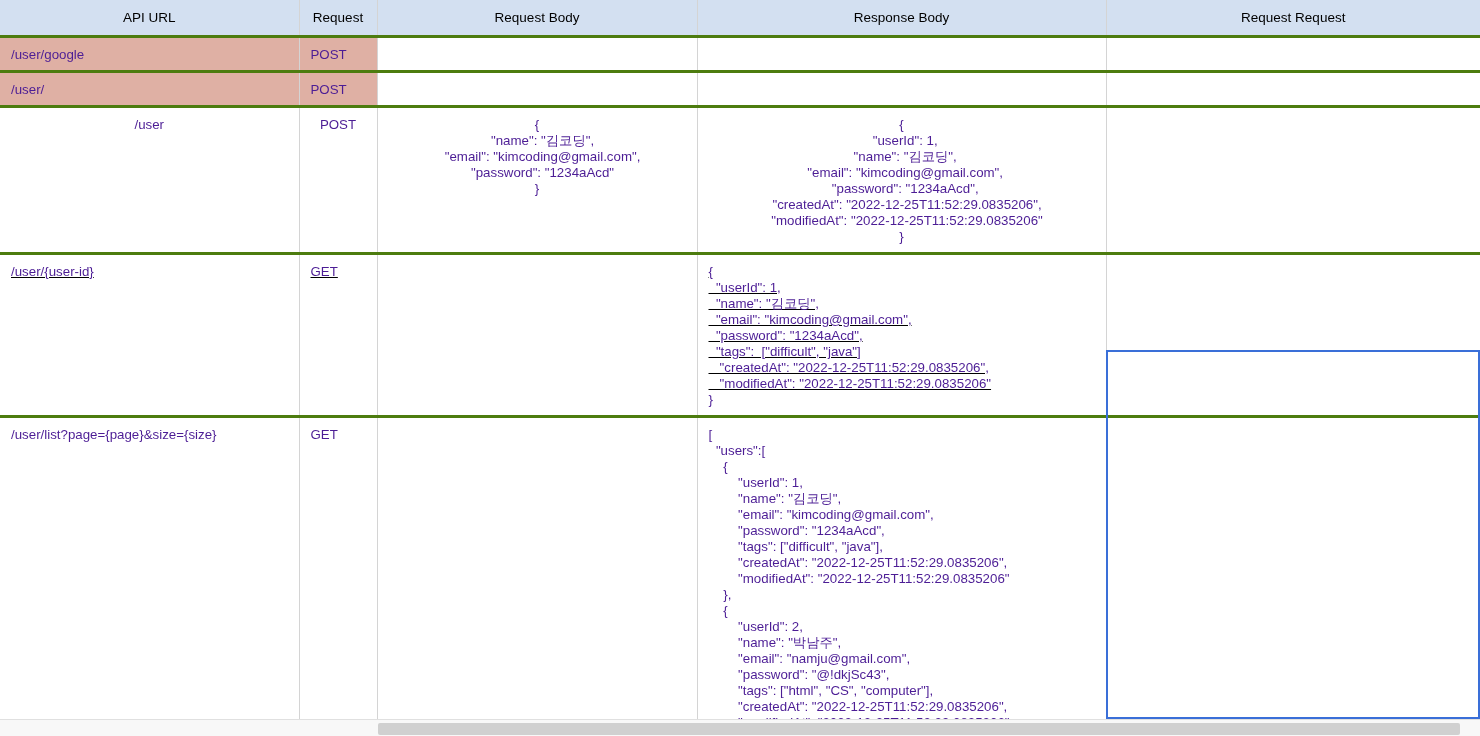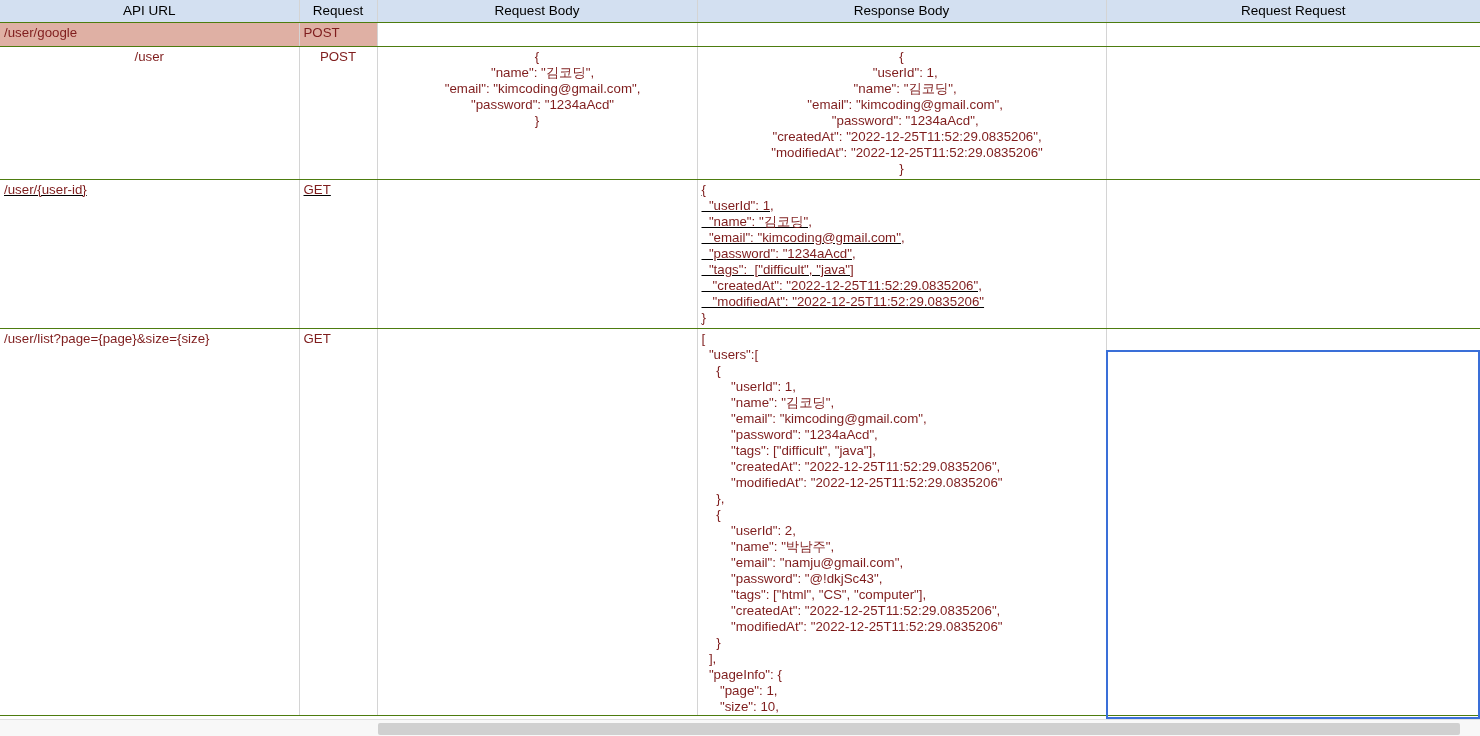--- a/index.html
+++ b/index.html
@@ -17,22 +17,22 @@
     background: #ffffff;
   }
   table.grid {
     border-collapse: collapse;
     table-layout: fixed;
     width: 1480px;
   }
   table.grid td, table.grid th {
     vertical-align: top;
     border-right: 1px solid #d4d4d4;
-    border-bottom: 1px solid #4d7c0f;
-    padding: 0;
+    border-bottom: 3px solid #4d7c0f;
+    padding: 7px;
     overflow: hidden;
   }
   
   .col-url     { width: 299px; }
   .col-method  { width: 78px;  }
   .col-reqbody { width: 320px; }
   .col-resbody { width: 409px; }
   .col-reqhead { width: 374px; }
 
   thead th {
@@ -44,21 +44,21 @@
     font-size: 13.5px;
     color: #000;
     line-height: 21px;
   }
   thead th.last { border-right: none; }
 
   td .cell {
     padding: 2px 4px 0 4px;
     font-size: 13.3px;
     line-height: 16px;
-    color: #7f1d1d;
+    color: #4c1d95;
     white-space: pre;
   }
   td.pink { background: #dfb0a4; }
   tr.r1 td { height: 24px; }
   tr.r2 td { height: 22px; }
   tr.r3 td { height: 133px; text-align: center; }
   tr.r4 td { height: 149px; text-decoration: underline; }
   tr.r5 td { height: 369px; margin-left: 22px; }
   td.last { border-right: none; }
 
@@ -137,20 +137,37 @@
           <div class="cell"></div>
         </td>
         <td>
           <div class="cell"></div>
         </td>
         <td class="last">
           <div class="cell"></div>
         </td>
       </tr>
 
+      <tr class="r2">
+        <td class="pink">
+          <div class="cell">/user/</div>
+        </td>
+        <td class="pink">
+          <div class="cell">POST</div>
+        </td>
+        <td>
+          <div class="cell"></div>
+        </td>
+        <td>
+          <div class="cell"></div>
+        </td>
+        <td class="last">
+          <div class="cell"></div>
+        </td>
+      </tr>
 
       <tr class="r3">
         <td>
           <div class="cell">/user</div>
         </td>
         <td>
           <div class="cell">POST</div>
         </td>
         <td>
           <div class="cell">{

